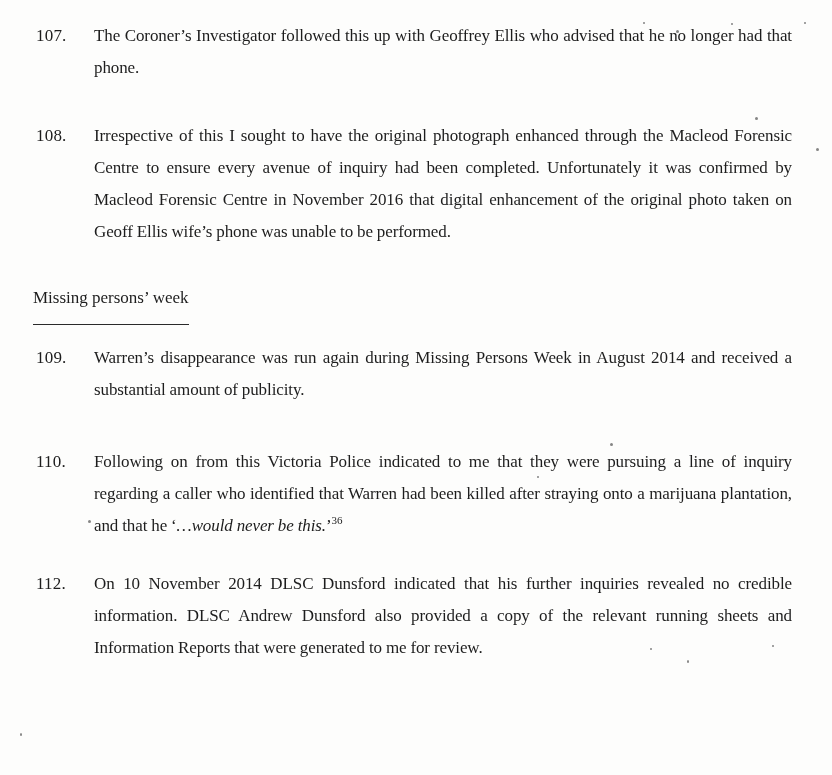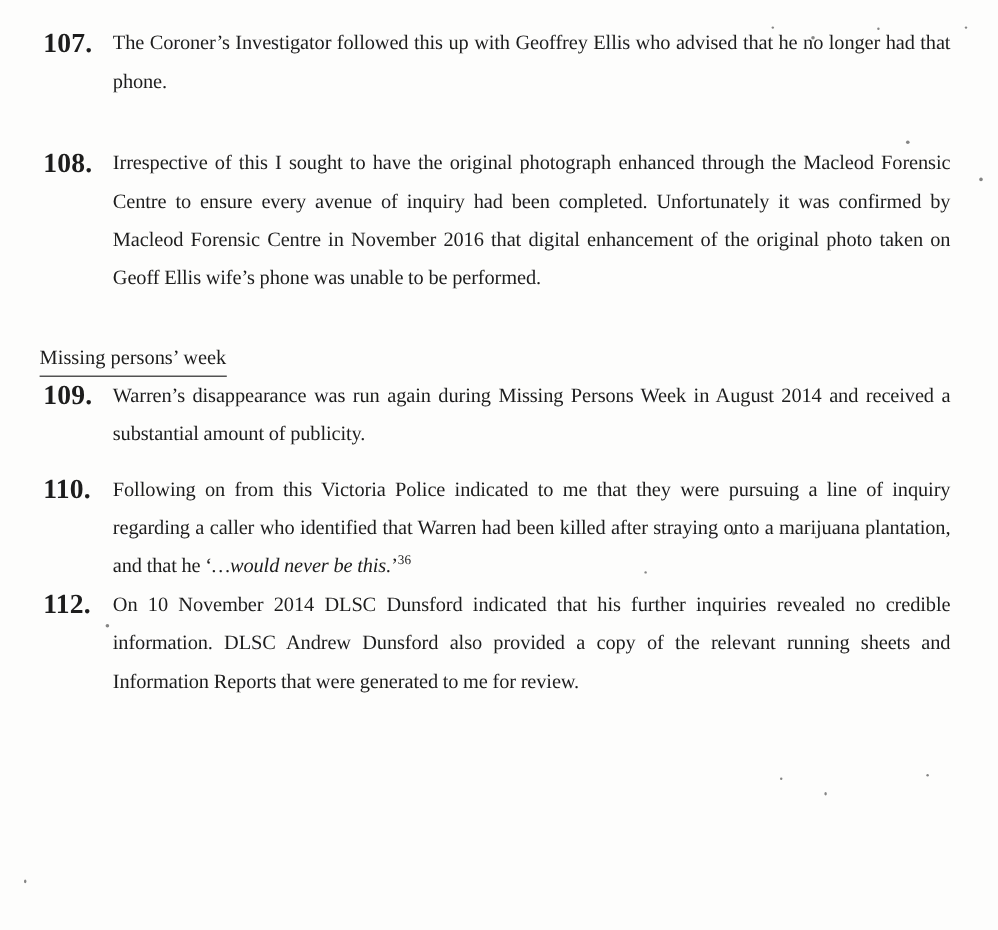--- a/index.html
+++ b/index.html
@@ -20,49 +20,48 @@
     color: #1d1d1d;
     box-sizing: border-box;
     padding: 0 40px 0 36px;
   }
   .para {
     display: flex;
     align-items: flex-start;
   }
   .num {
     flex: 0 0 58px;
-    font-size: 23px;
+    font-size: 17px;
     line-height: 32px;
     letter-spacing: 0.2px;
-    font-weight: bold;
   }
   .ptext {
     flex: 1 1 auto;
     font-size: 17px;
     line-height: 32px;
     text-align: justify;
     text-align-last: left;
     letter-spacing: -0.1px;
     word-spacing: -0.2px;
   }
   .mt-p107 { margin-top: 20px; }
   .mt-p108 { margin-top: 36px; }
   .mt-head { margin-top: 34px; }
-  .mt-p109 { }
-  .mt-p110 { margin-top: 14px; }
+  .mt-p109 { margin-top: 28px; }
+  .mt-p110 { margin-top: 40px; }
   .mt-p111 { margin-top: 24px; }
-  .mt-p112 { }
+  .mt-p112 { margin-top: 26px; }
   .section-heading {
     font-size: 17px;
     line-height: 32px;
     margin-left: -3px;
   }
   .section-heading .underlined {
     border-bottom: 1.6px solid #2a2a2a;
-    padding-bottom: 6px;
+    padding-bottom: 17px;
   }
   .it { font-style: italic; }
   .sup {
     font-size: 11px;
     line-height: 0;
     position: relative;
     top: -7px;
     letter-spacing: 0;
   }
   .speck {

